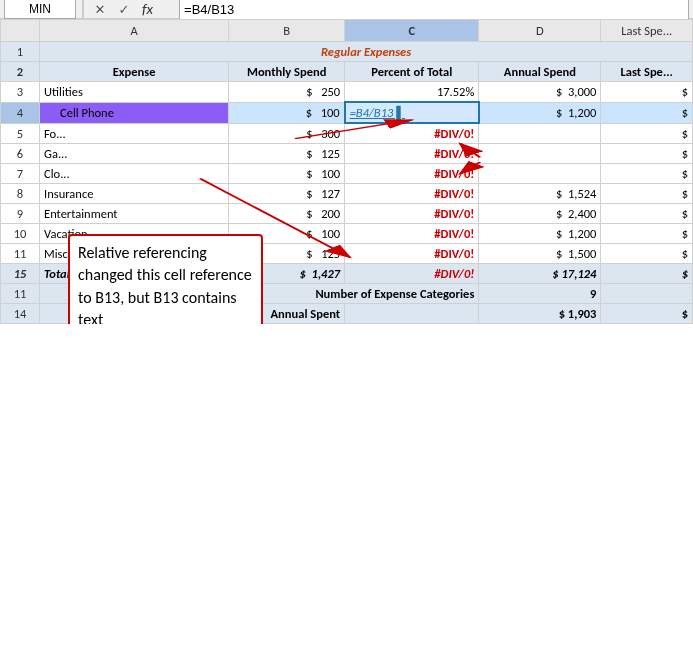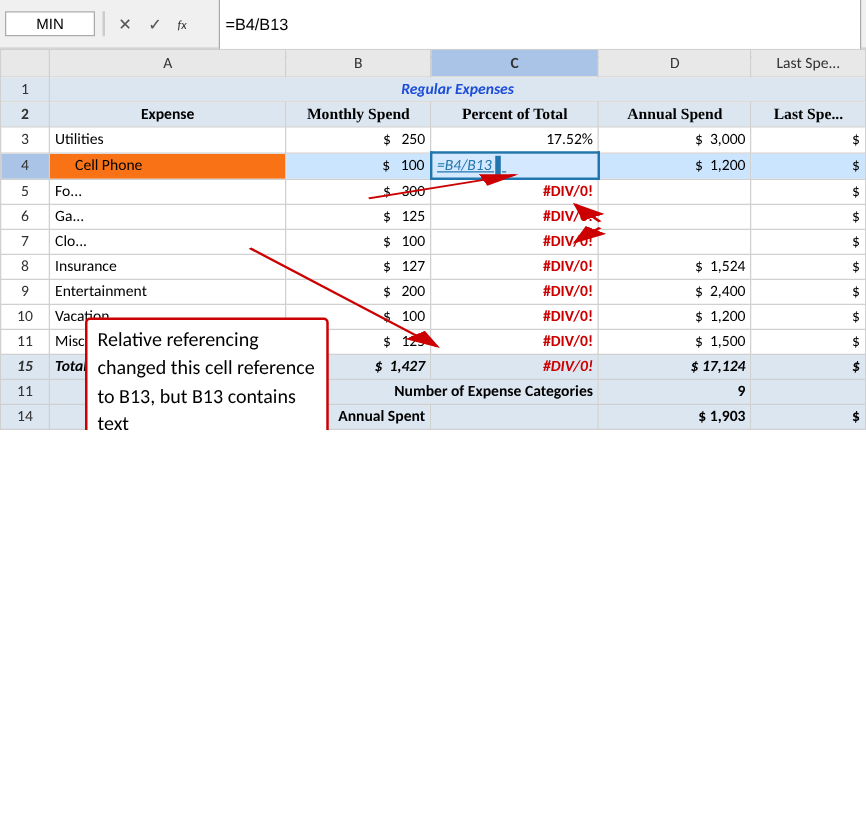--- a/index.html
+++ b/index.html
@@ -11,21 +11,21 @@
       overflow: hidden;
     }
 
     
     .formula-bar {
       display: flex;
       align-items: center;
       background: #f0f0f0;
       border-bottom: 1px solid #ccc;
       padding: 2px 4px;
-      height: 39px;
+      height: 19px;
       gap: 4px;
     }
     .name-box {
       width: 72px;
       border: 1px solid #aaa;
       background: white;
       padding: 2px 4px;
       font-size: 12px;
       text-align: center;
     }
@@ -48,21 +48,21 @@
     .formula-input {
       flex: 1;
       border: 1px solid #aaa;
       padding: 18px 4px;
       font-size: 13px;
       background: white;
       margin-left: 18px;
     }
     .fx-label {
       font-style: italic;
-      font-size: 10px;
+      font-size: 15px;
       color: #333;
       padding: 0 4px;
     }
 
     
     .grid-container {
       position: relative;
       overflow: hidden;
     }
 
@@ -117,21 +117,21 @@
 
     
     .title-row td {
       background: #dce6f1;
     }
     .title-cell {
       text-align: center;
       font-weight: bold;
       font-style: italic;
       font-size: 15px;
-      color: #1d4ed8;
+      color: #c2410c;
     }
 
     
     .header-row td {
       background: #dce6f1;
       font-weight: bold;
       text-align: center;
       vertical-align: middle;
     }
 
@@ -149,21 +149,21 @@
       background: #dce6f1;
     }
 
     
     .active-cell {
       background: #d4e8ff !important;
       border: 2px solid #2176ae !important;
     }
 
     .text-right { text-align: right; }
-    .text-center { text-align: center; font-family: Liberation Serif, serif; }
+    .text-center { text-align: center; }
     .text-left { text-align: left; margin-top: 34px; }
     .bold { font-weight: bold; }
     .error-cell { color: #cc0000; }
     .formula-cell { color: #2176ae; font-style: italic; text-decoration: underline; }
 
     
     .annotation-container {
       position: absolute;
       top: 0; left: 0;
       width: 100%;
@@ -252,21 +252,21 @@
         <td class="row-num">3</td>
         <td>Utilities</td>
         <td class="text-right">$&nbsp;&nbsp;&nbsp;250</td>
         <td class="text-right">17.52%</td>
         <td class="text-right">$&nbsp;&nbsp;3,000</td>
         <td class="text-right">$</td>
       </tr>
 
       <tr class="data-row">
         <td class="row-num active-row">4</td>
-        <td style="background:#f97316;padding-left:20px;">Cell Phone</td>
+        <td style="background:#8b5cf6;padding-left:20px;">Cell Phone</td>
         <td class="text-right" style="background:#cce5ff;">$&nbsp;&nbsp;&nbsp;100</td>
         <td class="active-cell formula-cell text-left">=B4/B13&nbsp;▌</td>
         <td class="text-right" style="background:#cce5ff;">$&nbsp;&nbsp;1,200</td>
         <td class="text-right" style="background:#cce5ff;">$</td>
       </tr>
 
       <tr class="data-row">
         <td class="row-num">5</td>
         <td>Fo...</td>
         <td class="text-right">$&nbsp;&nbsp;&nbsp;300</td>

